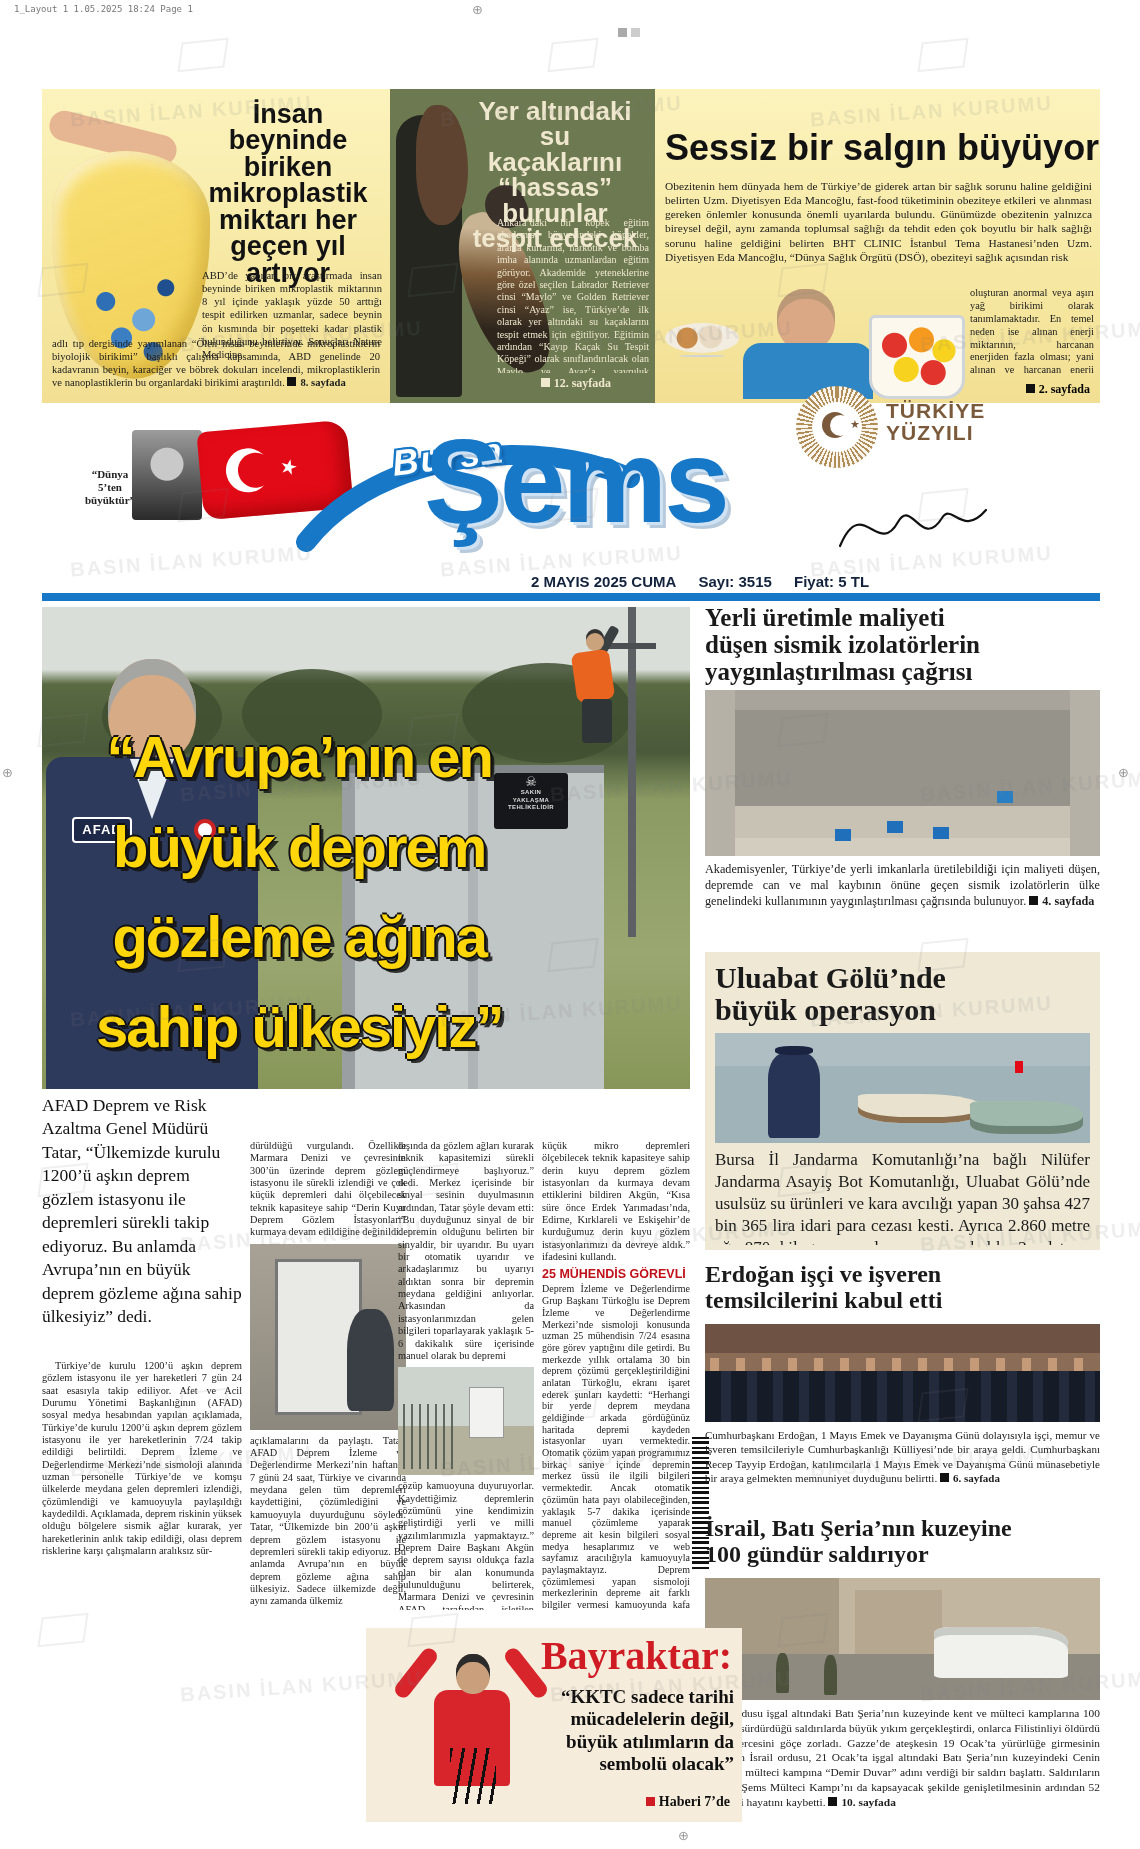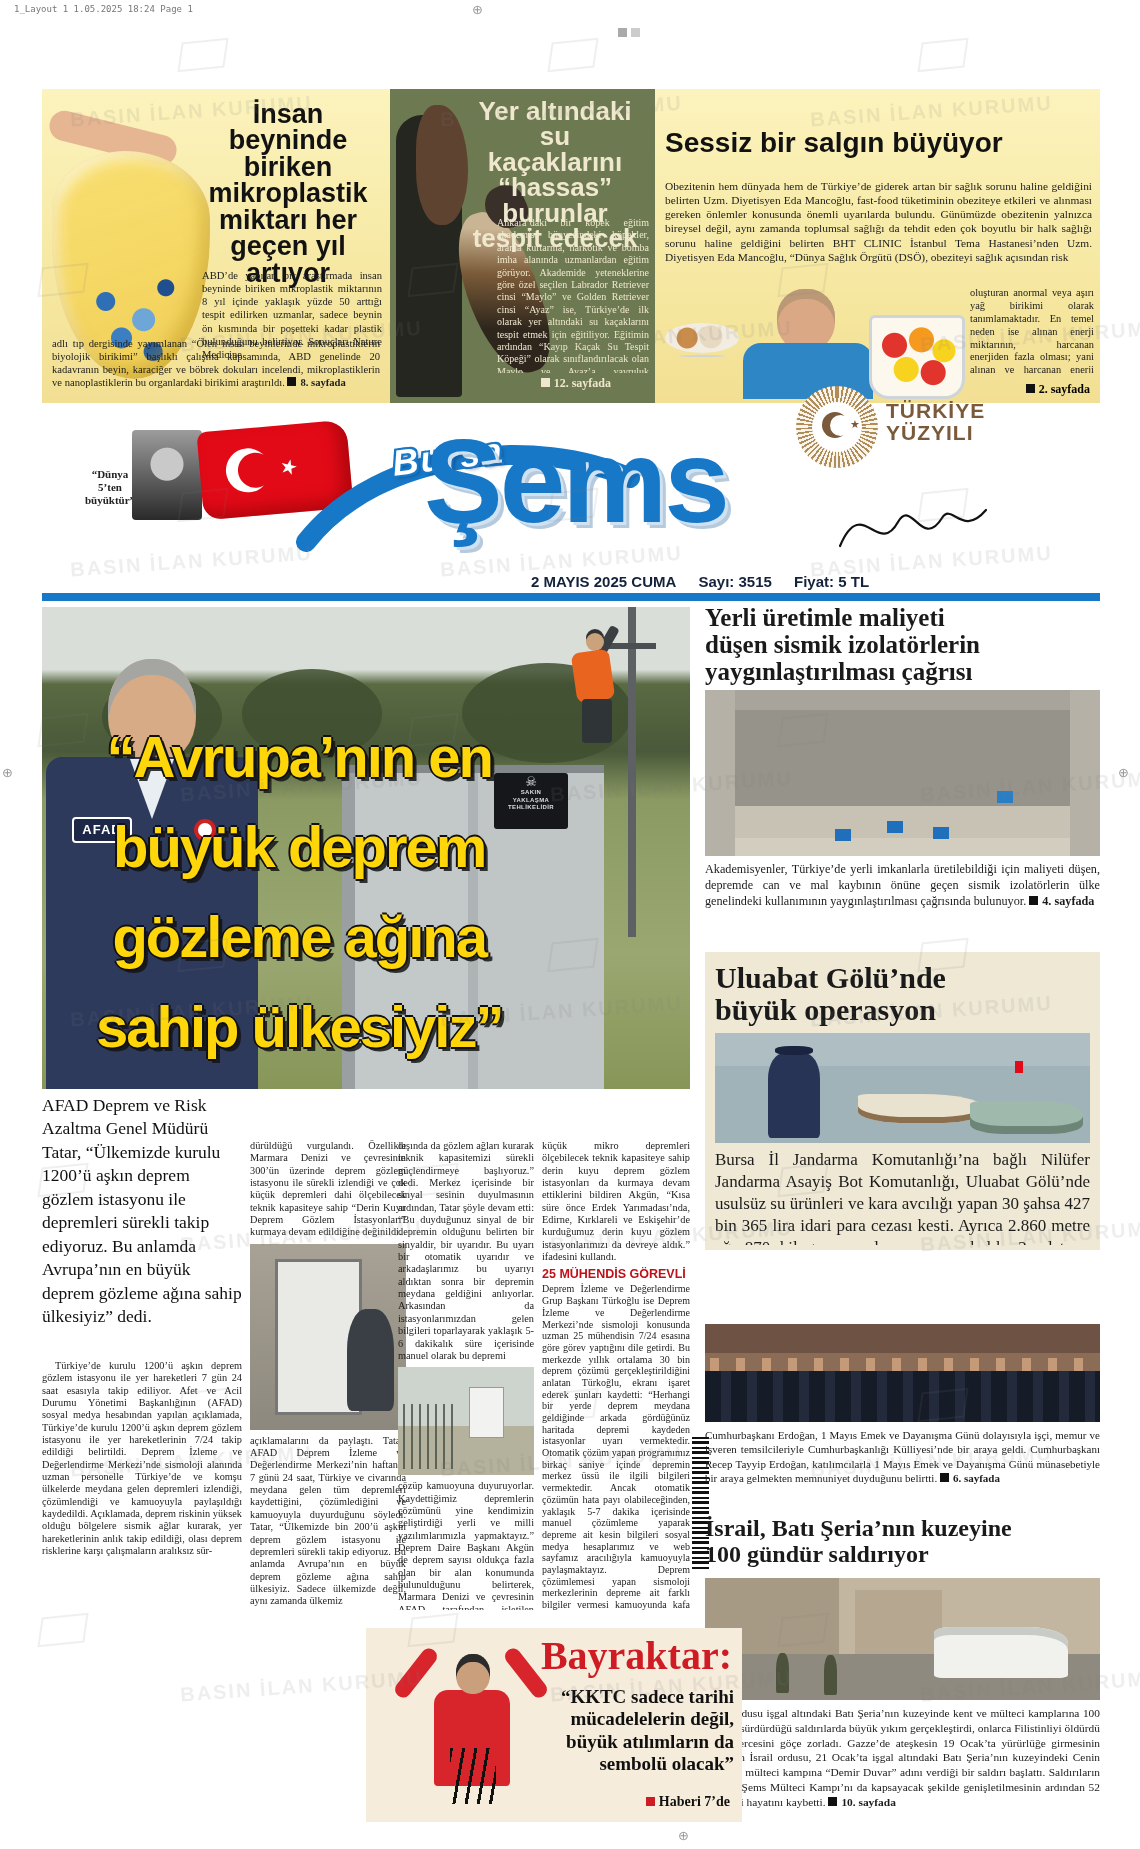--- a/index.html
+++ b/index.html
@@ -257,21 +257,21 @@
     <div class="dog-head"></div>
     <div class="abs hl pre" style="right:6px;top:10px;width:188px;font-size:26px;line-height:.98;text-align:center;color:#efe8ce">Yer altındaki su
 kaçaklarını
 “hassas” burunlar
 tespit edecek</div>
     <div class="abs bt clip" style="right:6px;top:128px;width:152px;height:156px;color:#efe8ce;font-size:10px">Ankara’daki bir köpek eğitim akademisi bünyesindeki köpekler, arama kurtarma, narkotik ve bomba imha alanında uzmanlardan eğitim görüyor. Akademide yeteneklerine göre özel seçilen Labrador Retriever cinsi “Maylo” ve Golden Retriever cinsi “Ayaz” ise, Türkiye’de ilk olarak yer altındaki su kaçaklarını tespit etmek için eğitiliyor. Eğitimin ardından “Kayıp Kaçak Su Tespit Köpeği” olarak sınıflandırılacak olan Maylo ve Ayaz’a yavruluk dönemlerinden itibaren, şebeke sularındaki “klor” bileşeninin kokusu tanıtılıyor.</div>
     <b class="prefi abs" style="right:44px;bottom:12px;color:#efe8ce;font-size:12px"><span class="sq cream"></span><span>12. sayfada</span></b>
   </div>
 
   <div class="story-box ybox" style="left:655px;width:445px">
-    <div class="abs hl" style="left:10px;top:38px;font-size:28px">Sessiz bir salgın büyüyor</div>
+    <div class="abs hl" style="left:10px;top:38px;font-size:36px">Sessiz bir salgın büyüyor</div>
     <div class="abs bt clip" style="left:10px;right:8px;top:90px;height:104px;font-size:11.4px">Obezitenin hem dünyada hem de Türkiye’de giderek artan bir sağlık sorunu haline geldiğini belirten Uzm. Diyetisyen Eda Mancoğlu, fast-food tüketiminin obeziteye etkileri ve alınması gereken önlemler konusunda önemli uyarılarda bulundu. Günümüzde obezitenin yalnızca bireysel değil, aynı zamanda toplumsal sağlığı da tehdit eden çok boyutlu bir halk sağlığı sorunu haline geldiğini belirten BHT CLINIC İstanbul Tema Hastanesi’nden Uzm. Diyetisyen Eda Mancoğlu, “Dünya Sağlık Örgütü (DSÖ), obeziteyi sağlık açısından risk</div>
     <div class="abs" style="left:4px;bottom:2px;width:312px;height:114px">
       <div class="boy-head"></div>
       <div class="boy-shirt"></div>
       <div class="dessert"></div>
       <div class="fruit-basket"></div>
     </div>
     <div class="abs bt clip" style="right:6px;top:198px;width:124px;height:86px;font-size:10.4px">oluşturan anormal veya aşırı yağ birikimi olarak tanımlamaktadır. En temel neden ise alınan enerji miktarının, harcanan enerjiden fazla olması; yani alınan ve harcanan enerji arasındaki dengesizliktir” dedi.</div>
     <b class="prefi abs" style="right:10px;bottom:6px;font-size:12px"><span class="sq"></span><span>2. sayfada</span></b>
   </div>
@@ -381,20 +381,22 @@
       <div class="boat1"></div>
       <div class="boat2"></div>
       <div class="boat-flag"></div>
     </div>
     <p class="sb-body clip" style="margin-top:6px;height:96px;font-size:17px">
       <span>Bursa İl Jandarma Komutanlığı’na bağlı Nilüfer Jandarma Asayiş Bot Komutanlığı, Uluabat Gölü’nde usulsüz su ürünleri ve kara avcılığı yapan 30 şahsa 427 bin 365 lira idari para cezası kesti. Ayrıca 2.860 metre ağ, 870 kilogram canlı ve cansız balık, 2 adet av tüfeği, 46 adet canlı ve cansız av hayvanına el konuldu.</span>
       <b class="prefi"><span class="sq"></span><span>3. sayfada</span></b>
     </p>
   </div>
 
+  <div class="abs sb-head pre" style="left:705px;top:1262px;width:395px;font-size:24px">Erdoğan işçi ve işveren
+temsilcilerini kabul etti</div>
   <div class="sb3-photo">
     <div class="heads"></div>
     <div class="suits"></div>
   </div>
   <p class="abs sb-body clip" style="left:705px;top:1428px;width:395px;height:82px;font-size:11px">
     <span>Cumhurbaşkanı Erdoğan, 1 Mayıs Emek ve Dayanışma Günü dolayısıyla işçi, memur ve işveren temsilcileriyle Cumhurbaşkanlığı Külliyesi’nde bir araya geldi. Cumhurbaşkanı Recep Tayyip Erdoğan, katılımcılarla 1 Mayıs Emek ve Dayanışma Günü münasebetiyle bir araya gelmekten memnuniyet duyduğunu belirtti.</span>
     <b class="prefi"><span class="sq"></span><span>6. sayfada</span></b>
   </p>
 
   <div class="abs sb-head pre" style="left:705px;top:1516px;width:395px;font-size:24px">İsrail, Batı Şeria’nın kuzeyine

